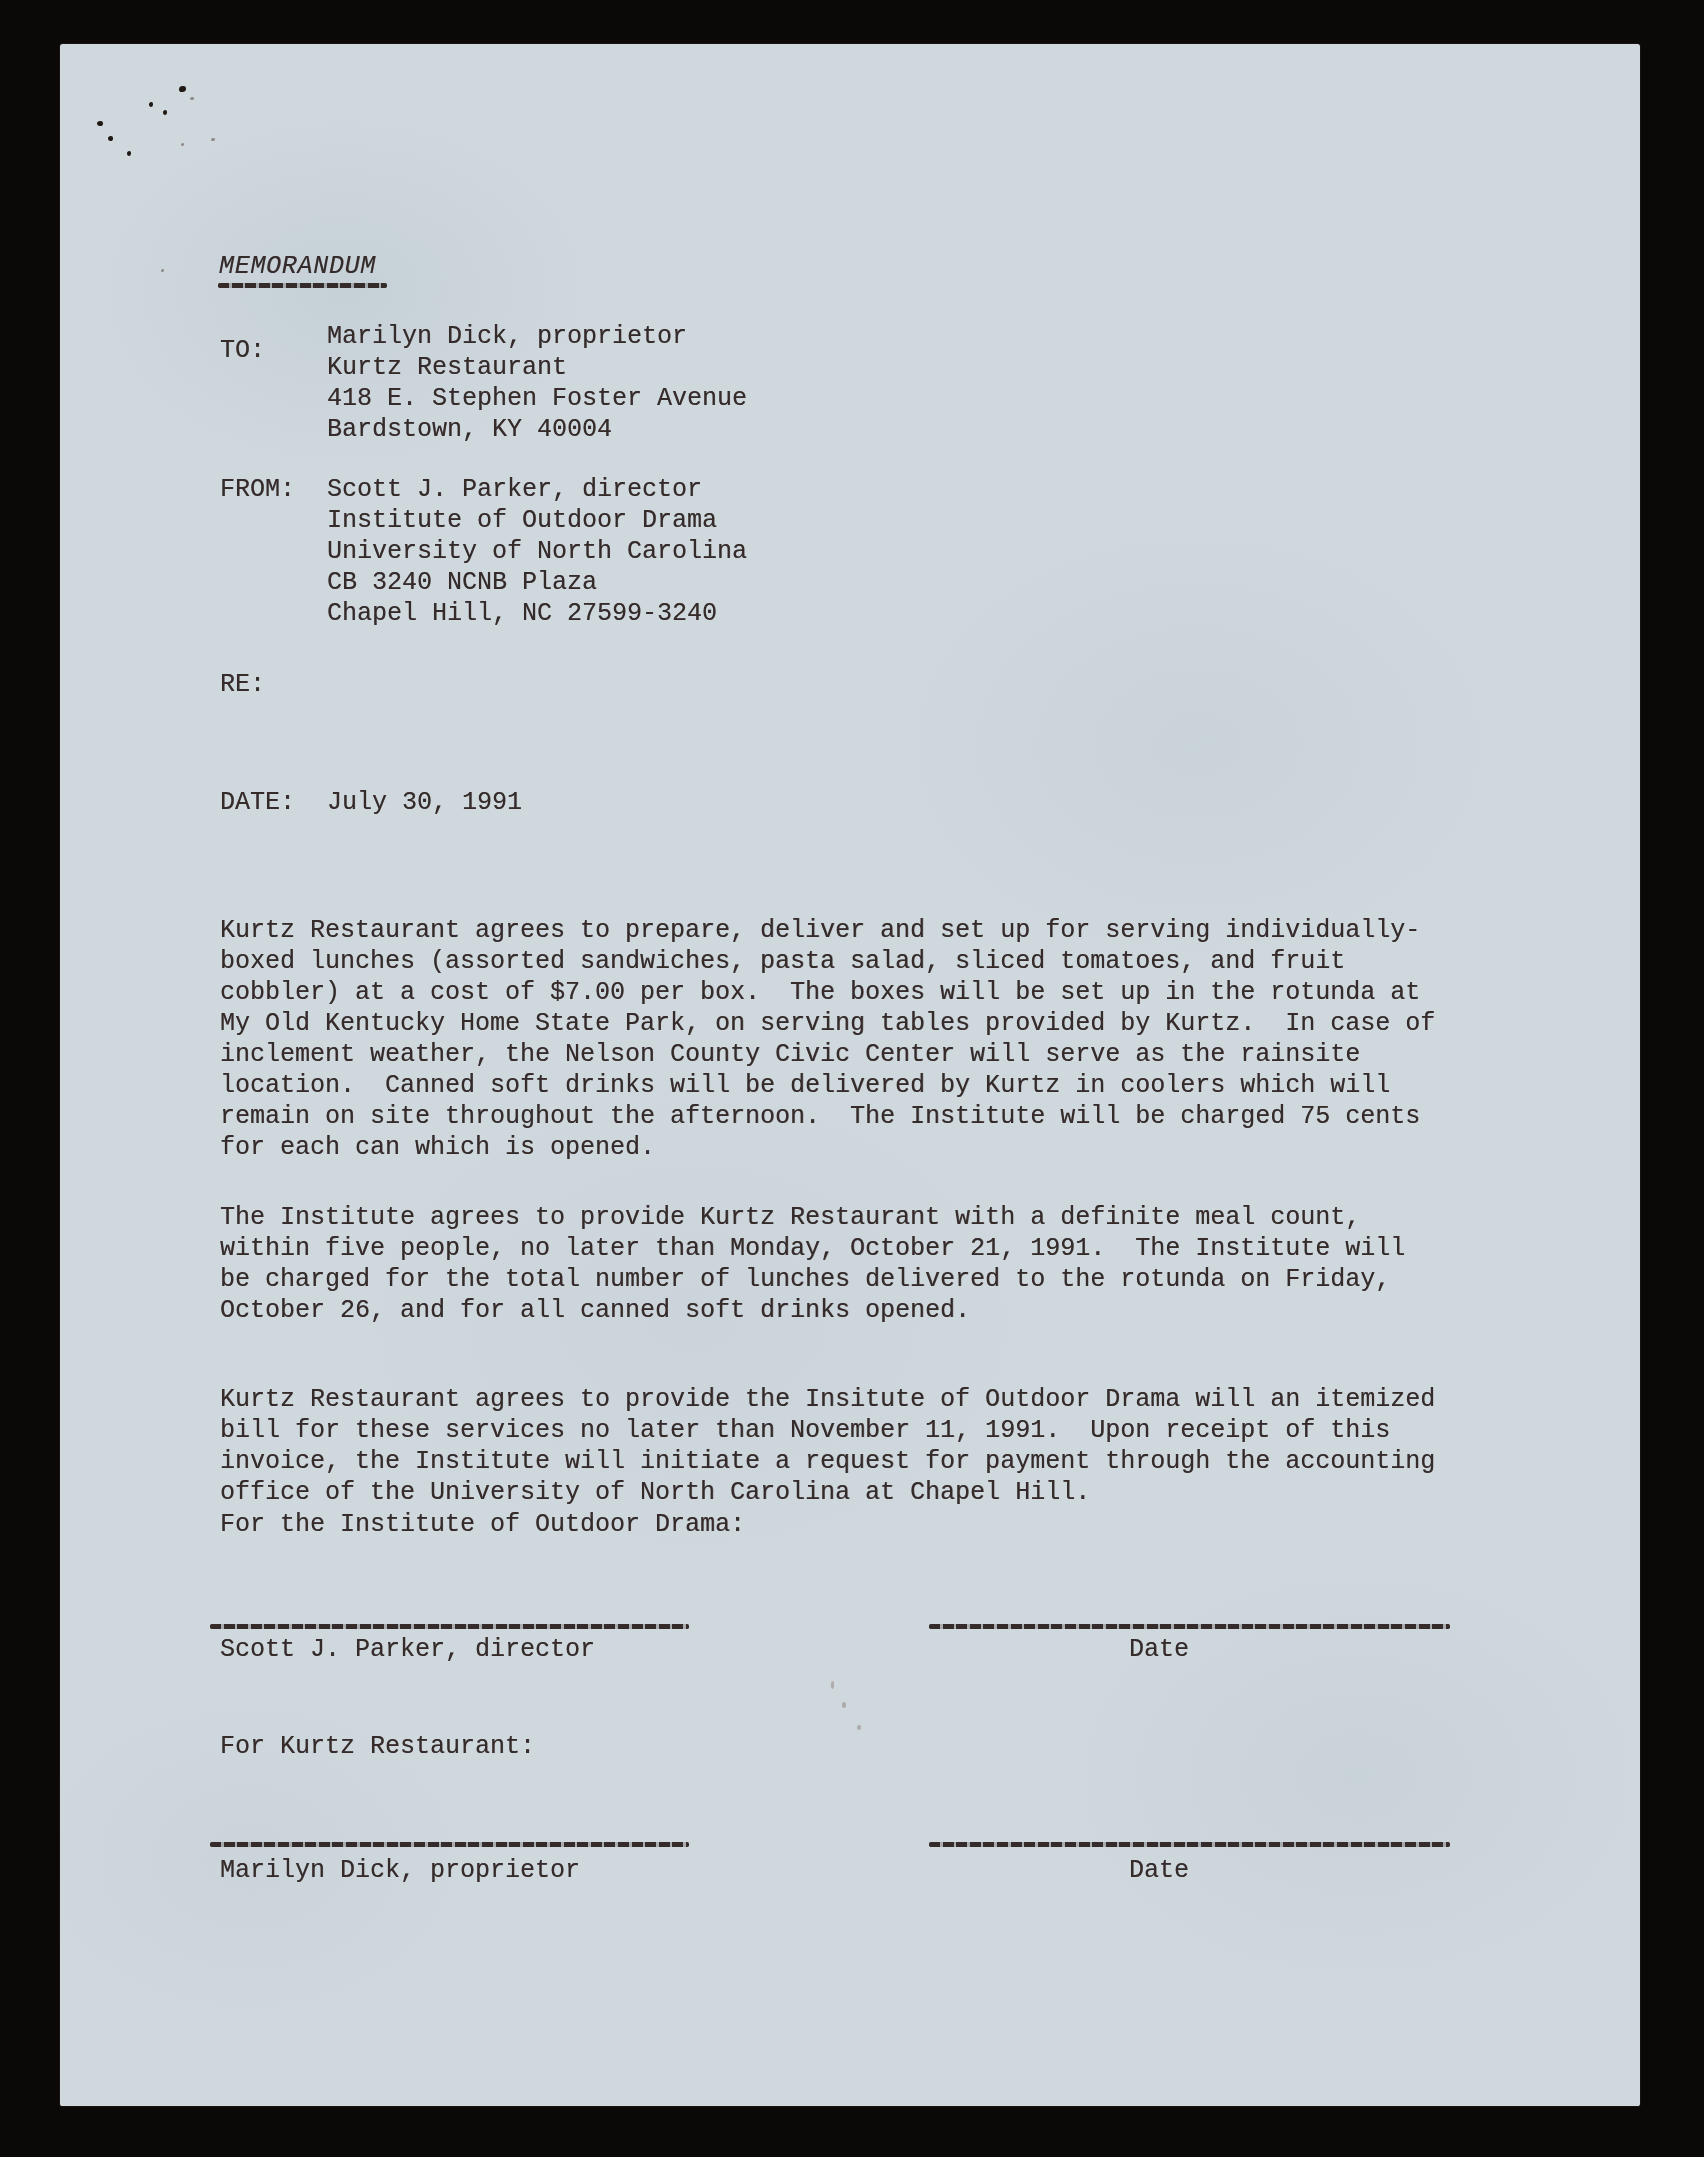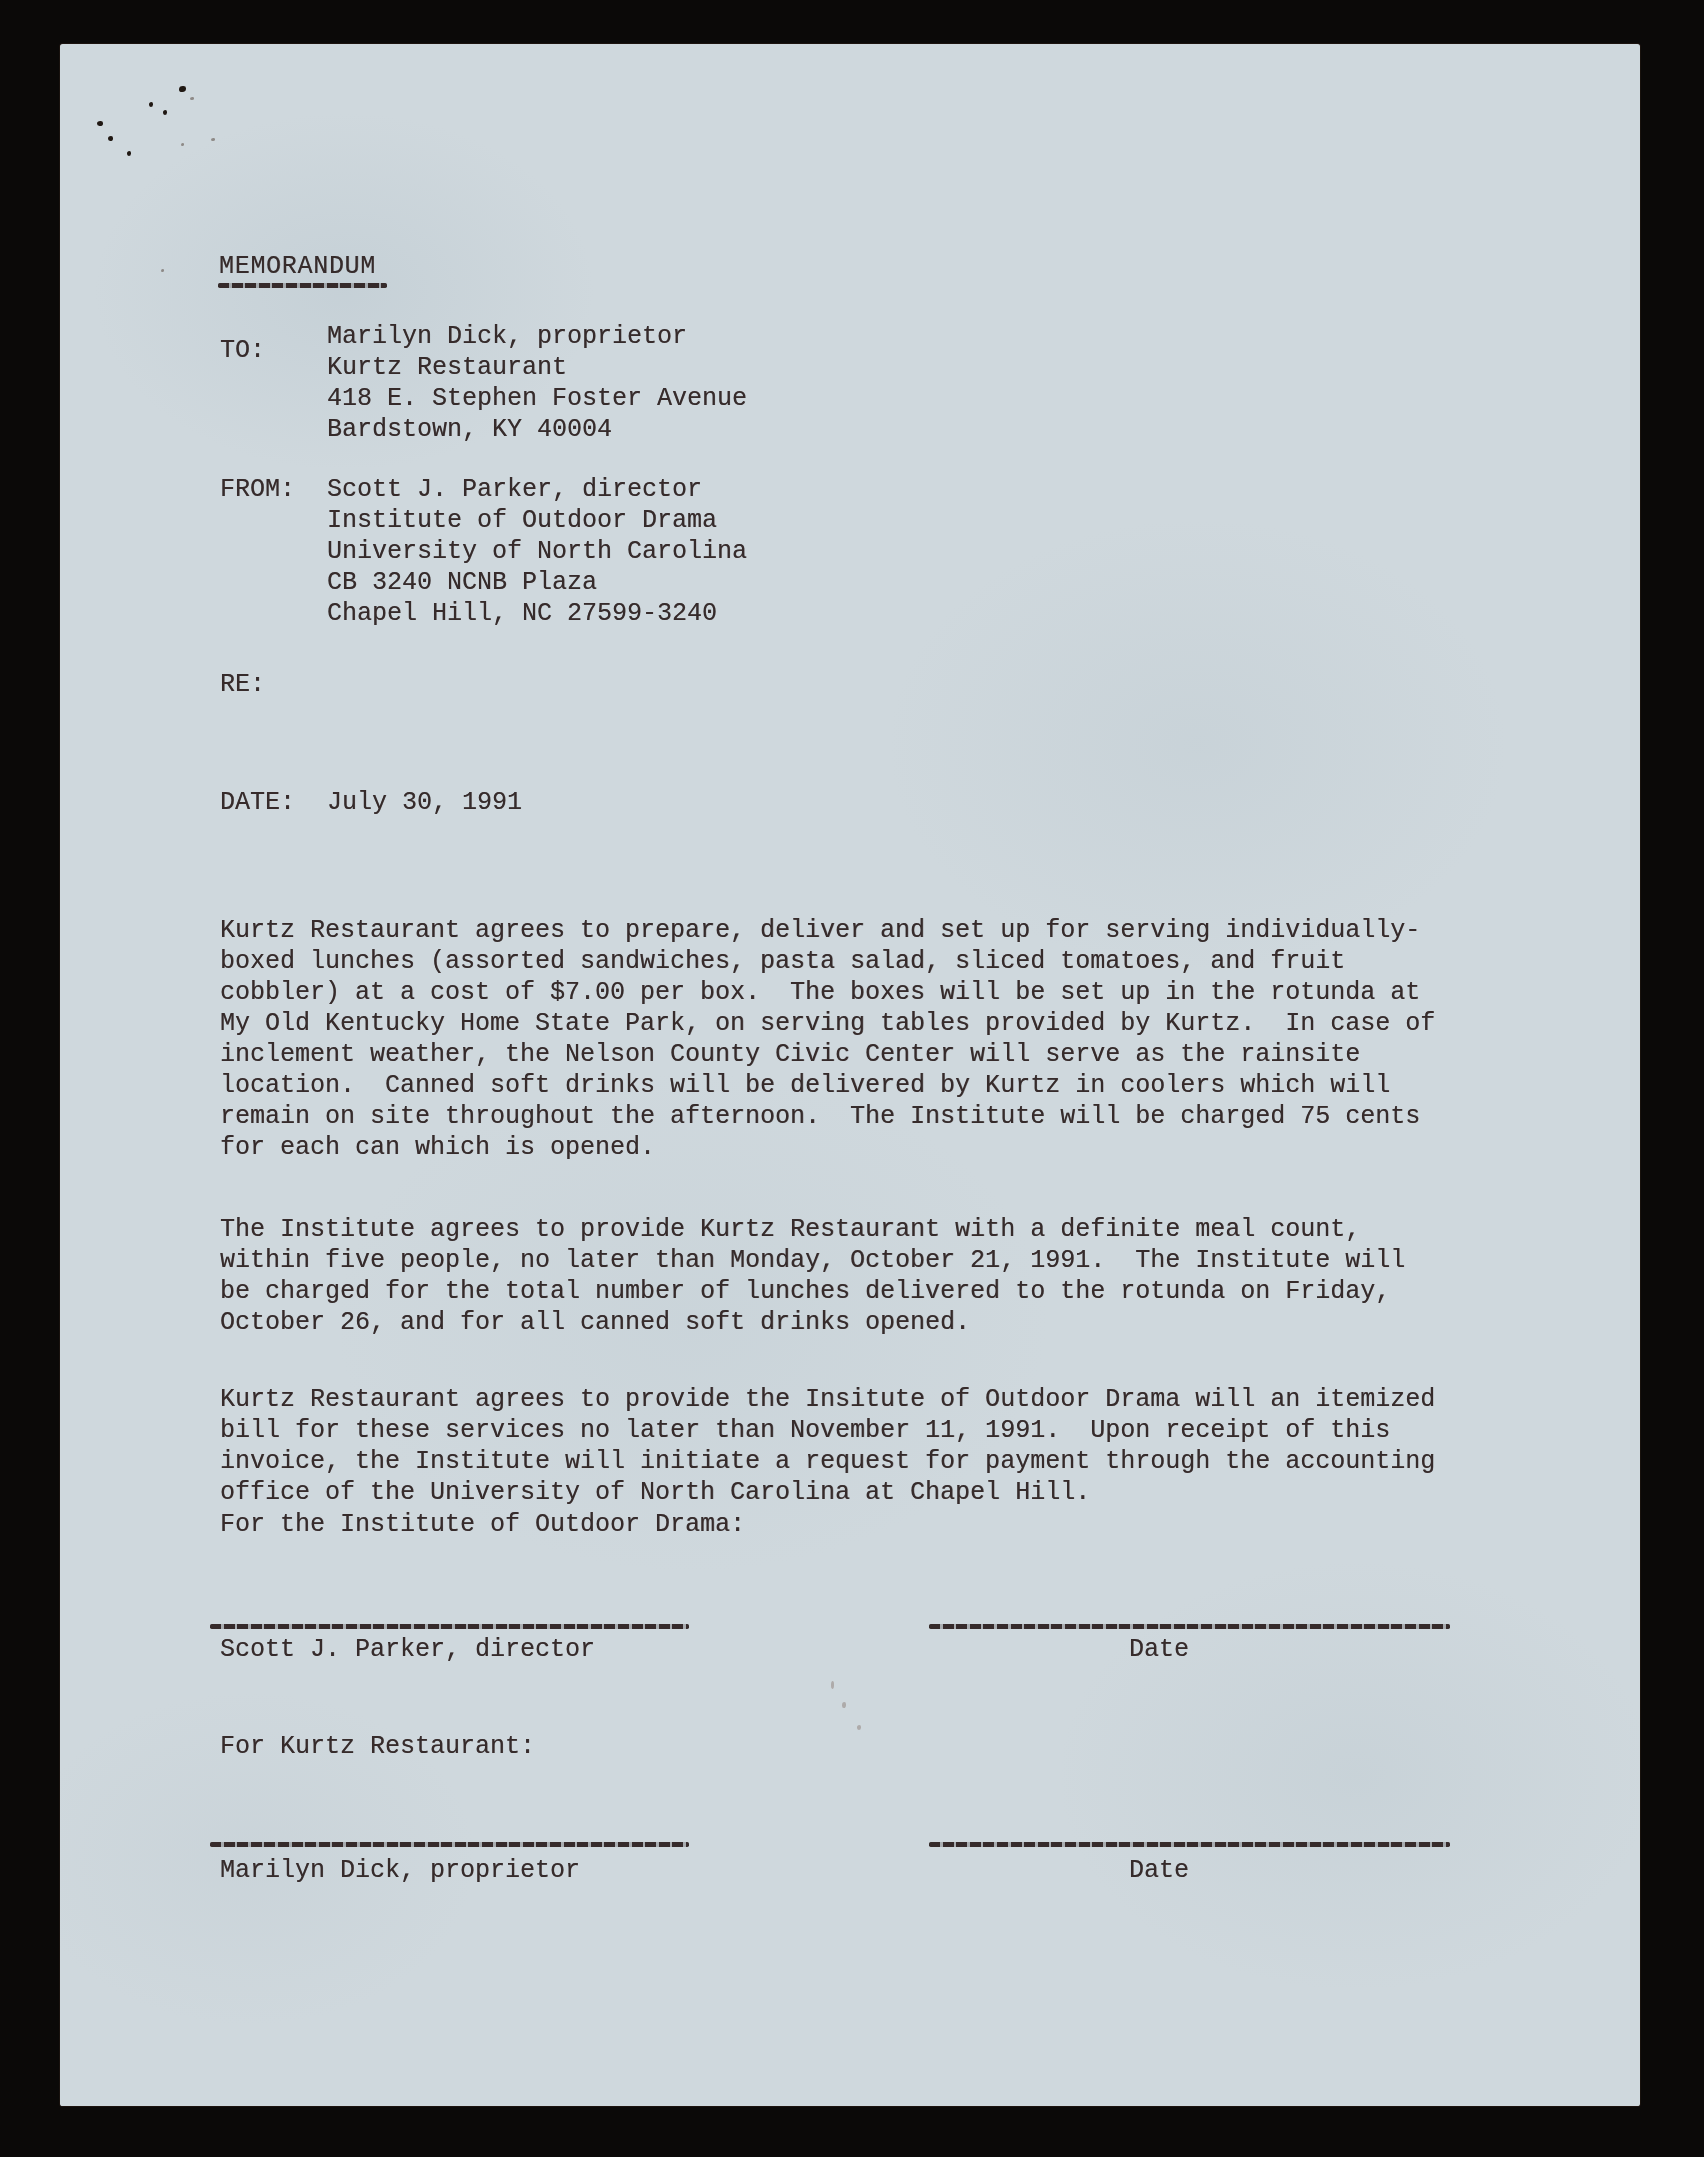--- a/index.html
+++ b/index.html
@@ -63,21 +63,21 @@
     <div class="speck" style="left:37px; top:77px; width:6px; height:5.1px;"></div>
     <div class="speck" style="left:48px; top:92px; width:5.1px; height:5.1px;"></div>
     <div class="speck" style="left:67px; top:107px; width:4.3px; height:5.1px;"></div>
     <div class="speck light" style="left:121px; top:99px; width:3.4px; height:3.4px;"></div>
     <div class="speck light" style="left:151px; top:94px; width:4.3px; height:3.4px;"></div>
     <div class="speck light" style="left:101px; top:225px; width:3.4px; height:3.4px;"></div>
     <div class="speck faint" style="left:771px; top:1637px; width:3.4px; height:7.7px;"></div>
     <div class="speck faint" style="left:782px; top:1658px; width:4.3px; height:6px;"></div>
     <div class="speck faint" style="left:797px; top:1681px; width:4.3px; height:5.1px;"></div>
 
-    <div class="txt memo-title" style="left:159px; top:207px;">MEMORANDUM</div>
+    <div class="txt memo-title" style="left:159px; top:207px;font-style:italic;">MEMORANDUM</div>
     <div class="typeline" style="left:158px; top:239px; width:169px;"></div>
 
     <div class="txt" style="left:160px; top:291px;">TO:</div>
     <div class="txt" style="left:267px; top:277px;">Marilyn Dick, proprietor
 Kurtz Restaurant
 418 E. Stephen Foster Avenue
 Bardstown, KY 40004</div>
 
     <div class="txt" style="left:160px; top:430px;text-align:right;">FROM:</div>
     <div class="txt" style="left:267px; top:430px;">Scott J. Parker, director
@@ -92,21 +92,21 @@
     <div class="txt" style="left:267px; top:743px;">July 30, 1991</div>
 
     <div class="txt" style="left:160px; top:871px;">Kurtz Restaurant agrees to prepare, deliver and set up for serving individually-
 boxed lunches (assorted sandwiches, pasta salad, sliced tomatoes, and fruit
 cobbler) at a cost of $7.00 per box.  The boxes will be set up in the rotunda at
 My Old Kentucky Home State Park, on serving tables provided by Kurtz.  In case of
 inclement weather, the Nelson County Civic Center will serve as the rainsite
 location.  Canned soft drinks will be delivered by Kurtz in coolers which will
 remain on site throughout the afternoon.  The Institute will be charged 75 cents
 for each can which is opened.</div>
-    <div class="txt" style="left:160px; top:1158px;margin-top:12px;">The Institute agrees to provide Kurtz Restaurant with a definite meal count,
+    <div class="txt" style="left:160px; top:1158px;">The Institute agrees to provide Kurtz Restaurant with a definite meal count,
 within five people, no later than Monday, October 21, 1991.  The Institute will
 be charged for the total number of lunches delivered to the rotunda on Friday,
 October 26, and for all canned soft drinks opened.</div>
     <div class="txt" style="left:160px; top:1312px;margin-top:28px;">Kurtz Restaurant agrees to provide the Insitute of Outdoor Drama will an itemized
 bill for these services no later than November 11, 1991.  Upon receipt of this
 invoice, the Institute will initiate a request for payment through the accounting
 office of the University of North Carolina at Chapel Hill.</div>
 
     <div class="txt" style="left:160px; top:1465px;">For the Institute of Outdoor Drama:</div>
 

